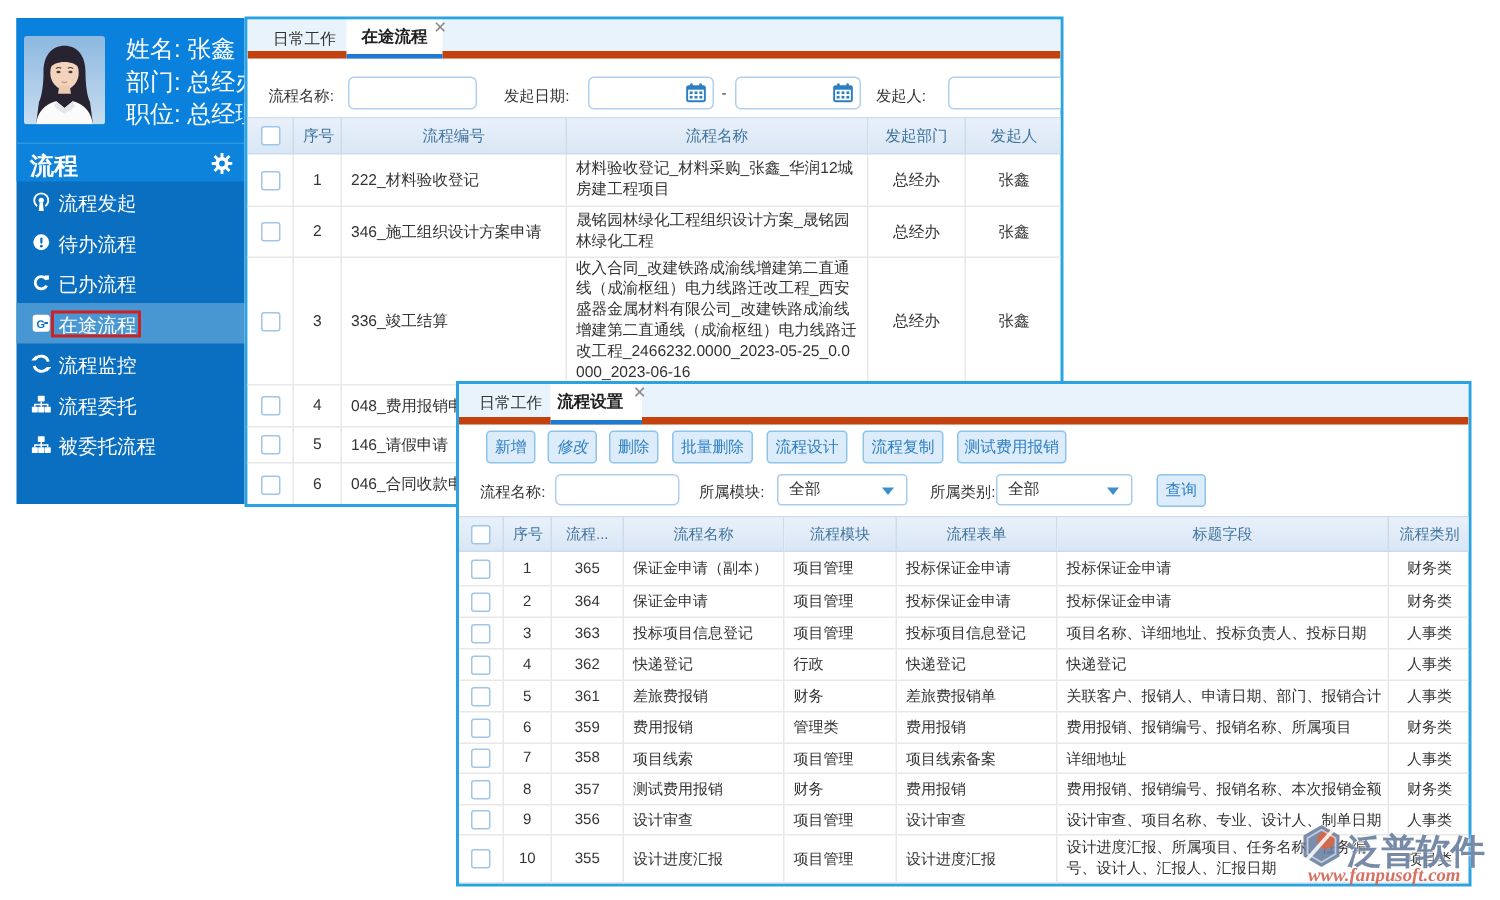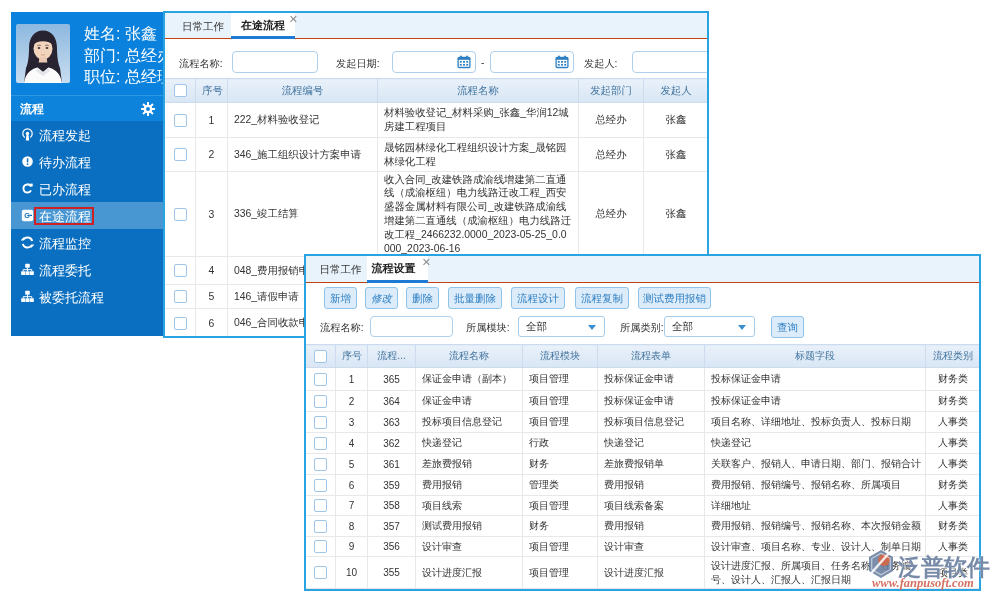--- a/index.html
+++ b/index.html
@@ -9,34 +9,34 @@
 #sidebar { position:absolute; left:11px; top:12px; width:153px; height:324px;
   background:#0a6fc0; }
 #profile { position:absolute; left:0; top:0; width:153px; height:83px;
   background:#0a82dd; }
 #photo { position:absolute; left:5px; top:12px; width:54px; height:59px;
   border-radius:2px; overflow:hidden; }
 #pinfo { position:absolute; left:73px; top:11px; color:#fff; font-size:16px;
   line-height:21.5px; white-space:nowrap; }
 #lchead { position:absolute; left:0; top:83px; width:153px; height:26px;
   background:#0d83dc; border-top:1px solid #2e96e2; color:#fff; }
-#lchead .t { position:absolute; left:9px; top:5px; font-size:12px; font-weight:bold; }
+#lchead .t { position:absolute; left:9px; top:5px; font-size:16px; font-weight:bold; }
 #menu { position:absolute; left:0; top:109px; width:153px; }
 .mi { position:relative; height:27px; color:#fff; font-size:13px; }
 .mi .ic { position:absolute; left:10px; top:7px; width:13px; height:13px; }
 .mi .tx { position:absolute; left:28px; top:6px; white-space:nowrap; }
 .mi.sel { background:#4897d3; }
 .mi.sel .redbox { position:absolute; left:23px; top:5px; width:60px; height:18px;
   border:2px solid #cf2121; }
 
 .win { position:absolute; background:#fff; border:2px solid #2aa3e1; overflow:hidden; }
 #win1 { left:163px; top:11px; width:546px; height:327px; }
 #win2 { left:304px; top:254px; width:677px; height:337px; }
 .tabbar { position:absolute; left:0; top:0; width:100%; height:26px;
-  background:#e9f3fb; border-bottom:1px solid #c2410c; }
+  background:#e9f3fb; border-bottom:5px solid #c2410c; }
 .tab { position:absolute; top:0; height:26px; font-size:10.5px; color:#333;
   line-height:26px; text-align:center; }
 .tab.act { background:#fff; font-weight:bold; color:#222; font-size:11px;
   border-bottom:3px solid #1f7ad4; line-height:24px; }
 .tab.act .x { position:absolute; right:-3px; top:-6px; font-weight:normal;
   color:#8a8a8a; font-size:11px; }
 .lbl { position:absolute; font-size:10.2px; color:#333; white-space:nowrap; }
 .inp { position:absolute; background:#fff; border:1px solid #aed0ec; border-radius:4px; }
 .btn { position:absolute; height:22px; background:#dcecfa; border:1px solid #8ec4ea;
   border-radius:3px; color:#2e7fc2; font-size:10.5px; text-align:center; line-height:20px; }

